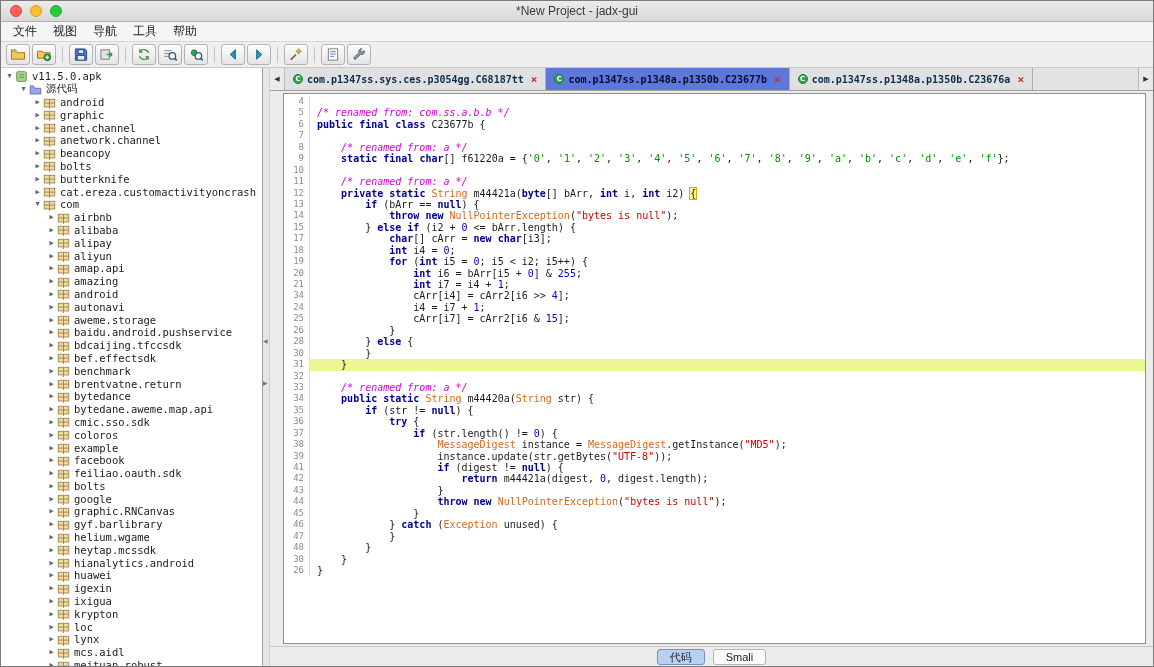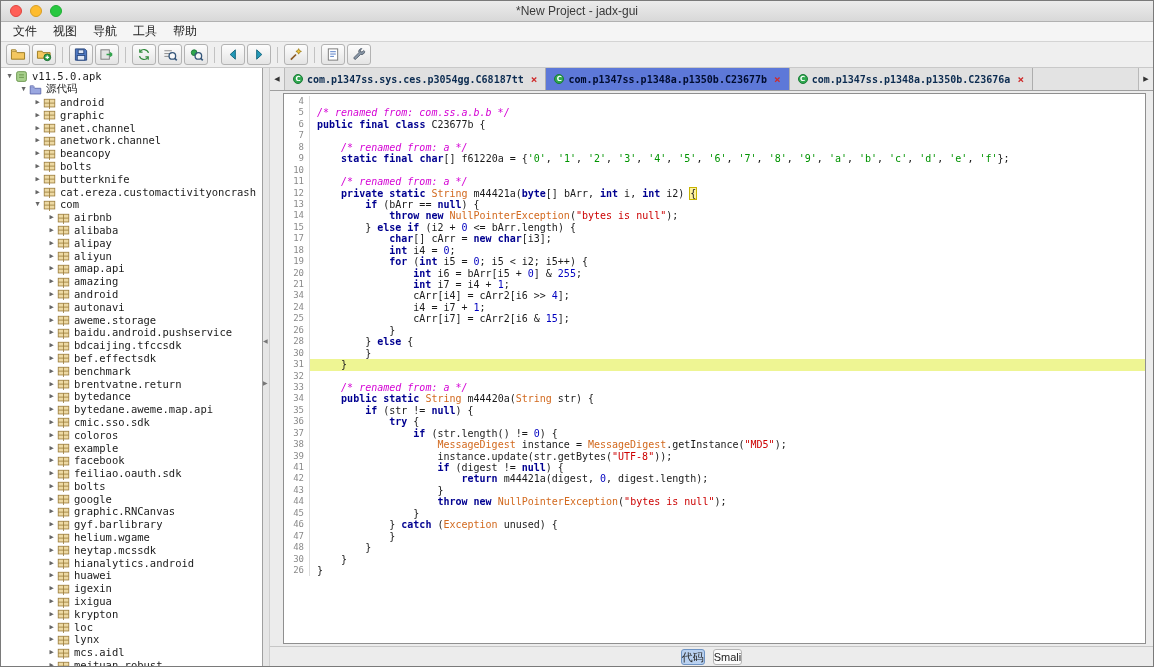--- a/index.html
+++ b/index.html
@@ -71,21 +71,21 @@
   .kwd { color:#000090; font-weight:bold; }
   .typ { color:#d2691e; }
   .str { color:#cc0000; }
   .chr { color:#009300; }
   .num { color:#0000c0; }
   .bm  { border:1px solid #c8b400; background:#fff3a0; margin:-1px; }
 
   
   .bottombar { height:20px; flex:none; background:#ececec; border-top:1px solid #c6c6c6;
     display:flex; align-items:center; justify-content:center; gap:8px; }
-  .toggle { font-size:11px; padding:0 0; height:16px; line-height:14px; border-radius:3px;
+  .toggle { font-size:11px; padding:0 12px; height:16px; line-height:14px; border-radius:3px;
     border:1px solid #b5b5b5; background:#fbfbfb; color:#222;
     font-family:"Liberation Sans", sans-serif; }
   .toggle.selected { border-color:#6f94c4; }
 </style>
 </head>
 <body>
 
 <div class="window">
 
   <div class="titlebar">

